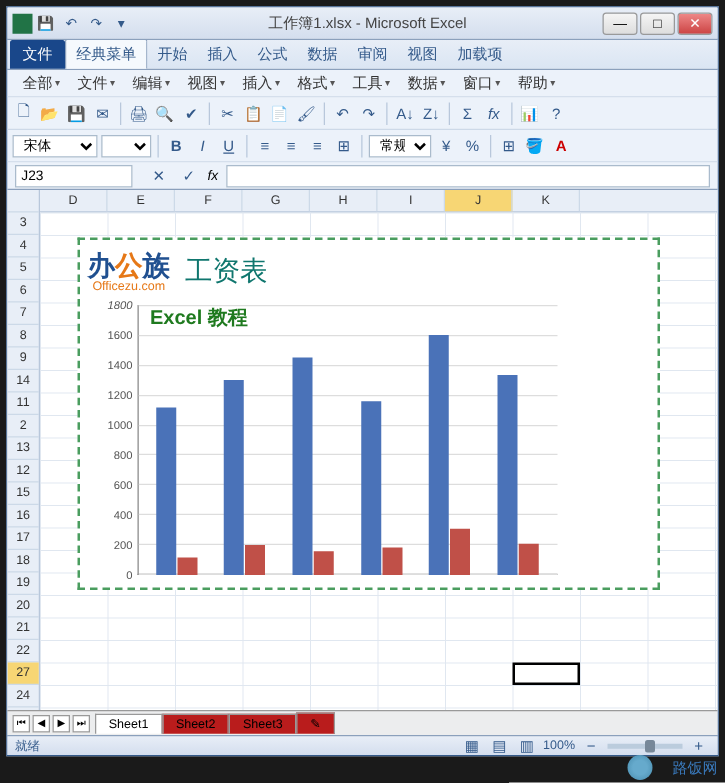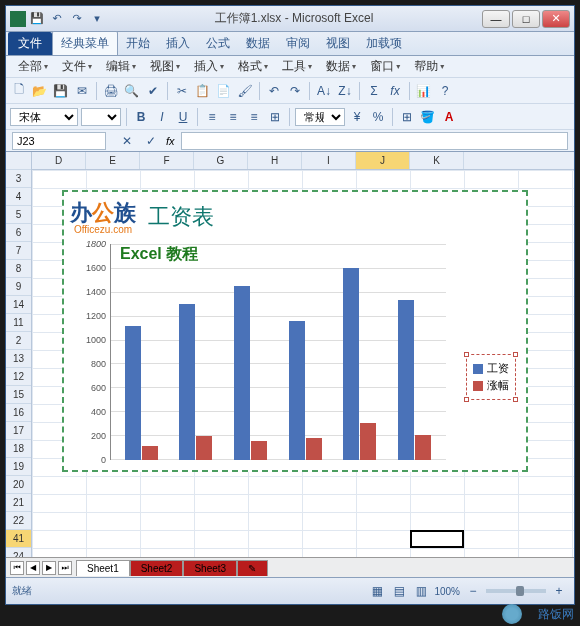--- a/index.html
+++ b/index.html
@@ -71,21 +71,21 @@
 .lg-sw { width: 10px; height: 10px; }
 
 .active-cell { position: absolute; border: 2px solid #000; background: #fff; }
 
 .sheet-tabs-row { height: 20px; background: #ecedee; display: flex; align-items: center; border-top: 1px solid #999; font-size: 10px; }
 .nav-btns { display: flex; padding: 0 4px; gap: 2px; }
 .nav-btn { width: 14px; height: 14px; border: 1px solid #999; background: #fff; font-size: 8px; display: flex; align-items: center; justify-content: center; cursor: pointer; }
 .sheet-tab { padding: 2px 10px; background: #fff; border: 1px solid #999; border-bottom: none; cursor: pointer; }
 .sheet-tab.inactive { background: #b91c1c; }
 
-.statusbar { height: 27px; background: linear-gradient(#e8eef7, #d4deee); display: flex; align-items: center; padding: 0 6px; font-size: 10px; color: #345a8a; border-top: 1px solid #8ba0bc; justify-content: space-between; }
+.statusbar { height: 16px; background: linear-gradient(#e8eef7, #d4deee); display: flex; align-items: center; padding: 0 6px; font-size: 10px; color: #345a8a; border-top: 1px solid #8ba0bc; justify-content: space-between; }
 .zoom-ctl { display: flex; align-items: center; gap: 4px; }
 .zoom-slider { width: 60px; height: 4px; background: #bcd; position: relative; }
 .zoom-slider::after { content:""; position:absolute; left:50%; top:-3px; width:8px; height:10px; background:#789; border-radius:2px; }
 
 .watermark { position: absolute; bottom: 2px; right: 6px; display: flex; align-items: center; gap: 16px; font-size: 12px; color: #3a7abd; }
 .wm-icon { width: 20px; height: 20px; border-radius: 50%; background: radial-gradient(circle, #6ac 40%, #48a 100%); }
 </style>
 </head>
 <body>
 
@@ -250,21 +250,21 @@
         <div class="row-hdr">13</div>
         <div class="row-hdr">12</div>
         <div class="row-hdr">15</div>
         <div class="row-hdr">16</div>
         <div class="row-hdr">17</div>
         <div class="row-hdr">18</div>
         <div class="row-hdr">19</div>
         <div class="row-hdr">20</div>
         <div class="row-hdr">21</div>
         <div class="row-hdr">22</div>
-        <div class="row-hdr sel">41</div>
+        <div class="row-hdr sel">27</div>
         <div class="row-hdr">24</div>
       </div>
     <div class="grid-main">
       <div class="col-hdrs" id="col-hdrs">
           <div class="col-hdr">D</div>
           <div class="col-hdr">E</div>
           <div class="col-hdr">F</div>
           <div class="col-hdr">G</div>
           <div class="col-hdr">H</div>
           <div class="col-hdr">I</div>
@@ -327,34 +327,20 @@
                 </div>
                 <div class="bar-group">
                   <div class="bar s1" style="height: 192px; background: rgb(74, 114, 184);"></div>
                   <div class="bar s2" style="height: 37.2px; background: rgb(192, 80, 72);"></div>
                 </div>
                 <div class="bar-group">
                   <div class="bar s1" style="height: 159.6px; background: rgb(74, 114, 184);"></div>
                   <div class="bar s2" style="height: 25.2px; background: rgb(192, 80, 72);"></div>
                 </div>
               </div>
-            <div class="legend">
-              <div class="legend-handle" style="top:-3px;left:-3px"></div>
-              <div class="legend-handle" style="top:-3px;right:-3px"></div>
-              <div class="legend-handle" style="bottom:-3px;left:-3px"></div>
-              <div class="legend-handle" style="bottom:-3px;right:-3px"></div>
-              <div class="lg-item">
-                  <span class="lg-sw" style="background:#4a72b8"></span>
-                  <span>工资</span>
-                </div>
-              <div class="lg-item">
-                  <span class="lg-sw" style="background:#c05048"></span>
-                  <span>涨幅</span>
-                </div>
-            </div>
           </div>
         </div>
 
         <div class="active-cell" style="left:378px; top:360px; width:54px; height:18px;"></div>
       </div>
     </div>
   </div>
 
   <div class="sheet-tabs-row">
     <div class="nav-btns">

